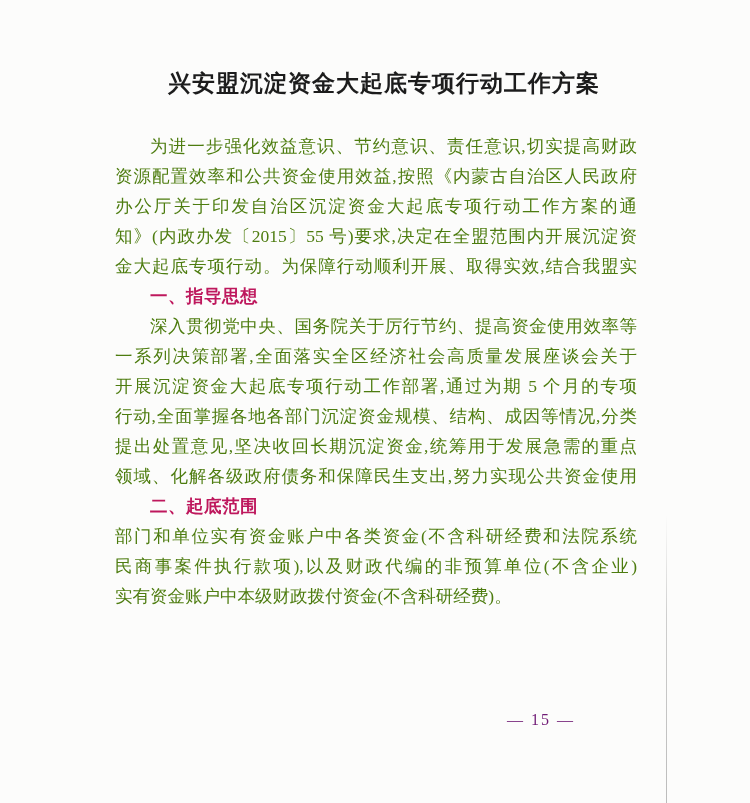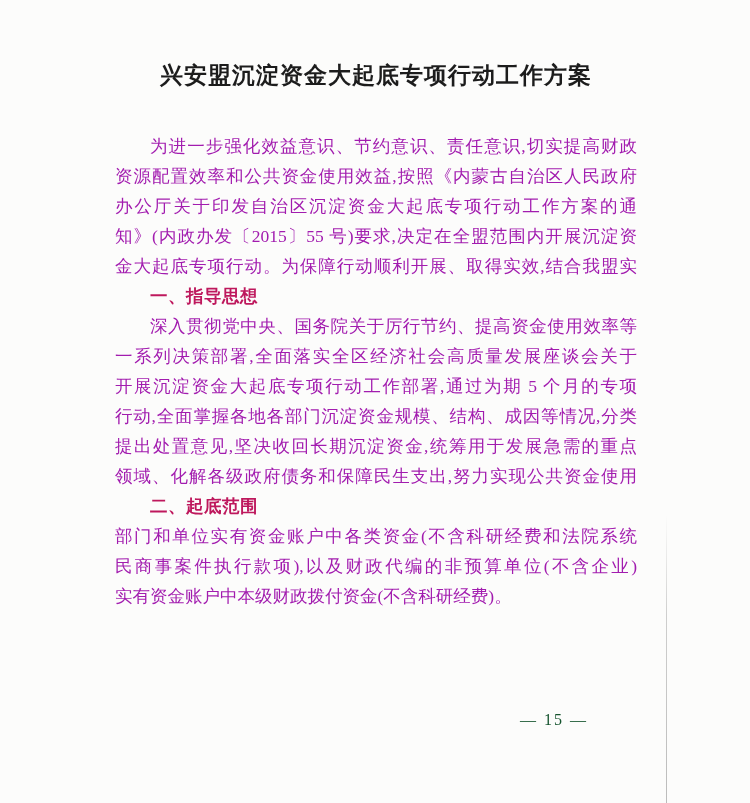--- a/index.html
+++ b/index.html
@@ -14,65 +14,65 @@
     background: #fcfcfb;
     overflow: hidden;
     font-family: "Liberation Serif", "DejaVu Serif", serif;
     color: #262626;
   }
   .doc-title {
     position: absolute;
     top: 60px;
     left: 115px;
     width: 522px;
-    margin: 0;
+    margin: 8px;
     text-align: center;
     font-size: 23px;
     font-weight: bold;
     letter-spacing: 1px;
     color: #1c1c1c;
     font-family: "Liberation Serif", "DejaVu Serif", serif;
   }
   .doc-body {
     position: absolute;
     top: 131px;
     left: 115px;
     width: 522px;
   }
   .line {
     font-size: 17.5px;
     line-height: 30px;
     height: 30px;
     white-space: nowrap;
     text-align: left;
-    color: #a21caf;
+    color: #4d7c0f;
   }
   .line.l-stretch {
     white-space: normal;
     text-align: justify;
     text-align-last: justify;
     text-justify: inter-character;
   }
   .line.l-indent {
     text-indent: 2em;
   }
   .line.l-heading {
     font-family: "Liberation Sans", "DejaVu Sans", sans-serif;
     font-weight: bold;
     color: #be185d;
     letter-spacing: 0.5px;
   }
   .page-number {
     position: absolute;
     top: 708px;
-    right: 162px;
+    right: 175px;
     font-size: 16px;
     line-height: 24px;
     letter-spacing: 2px;
-    color: #14532d;
+    color: #701a75;
     font-family: "Liberation Serif", "DejaVu Serif", serif;
   }
   .scan-fold-line {
     position: absolute;
     left: 666px;
     top: 515px;
     width: 1px;
     height: 288px;
     background: linear-gradient(to bottom,
       rgba(120,120,120,0) 0%,

